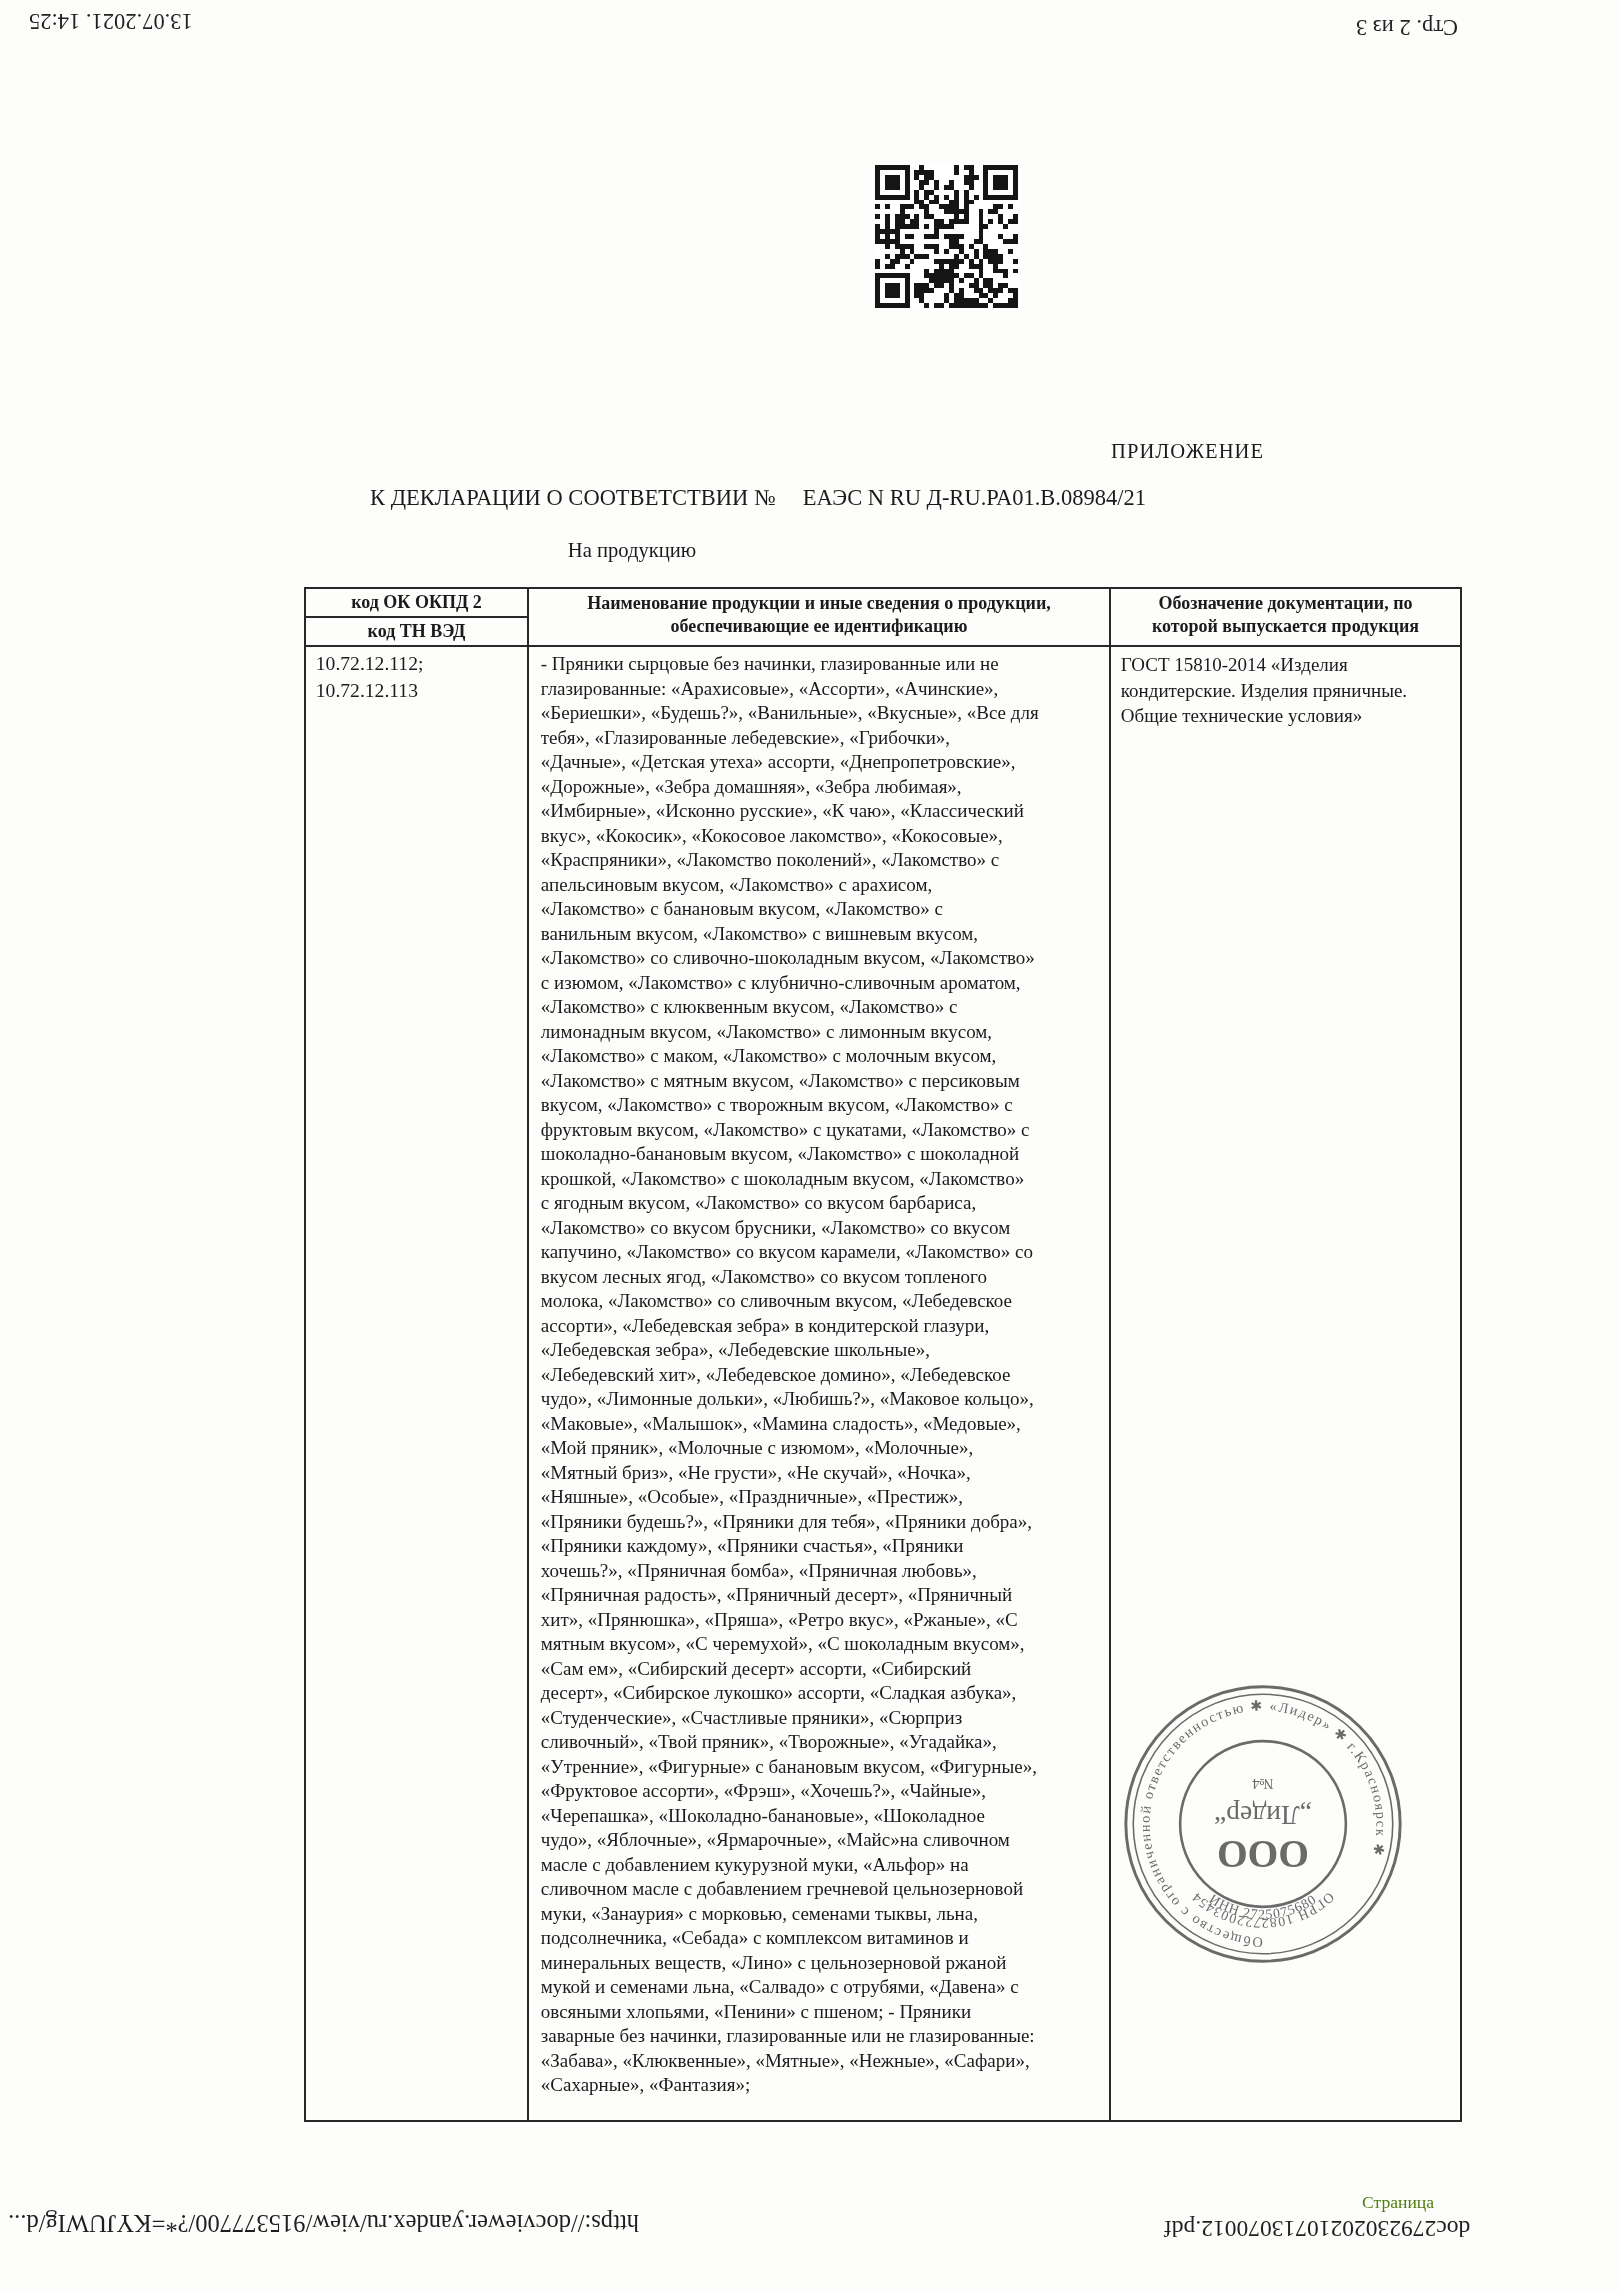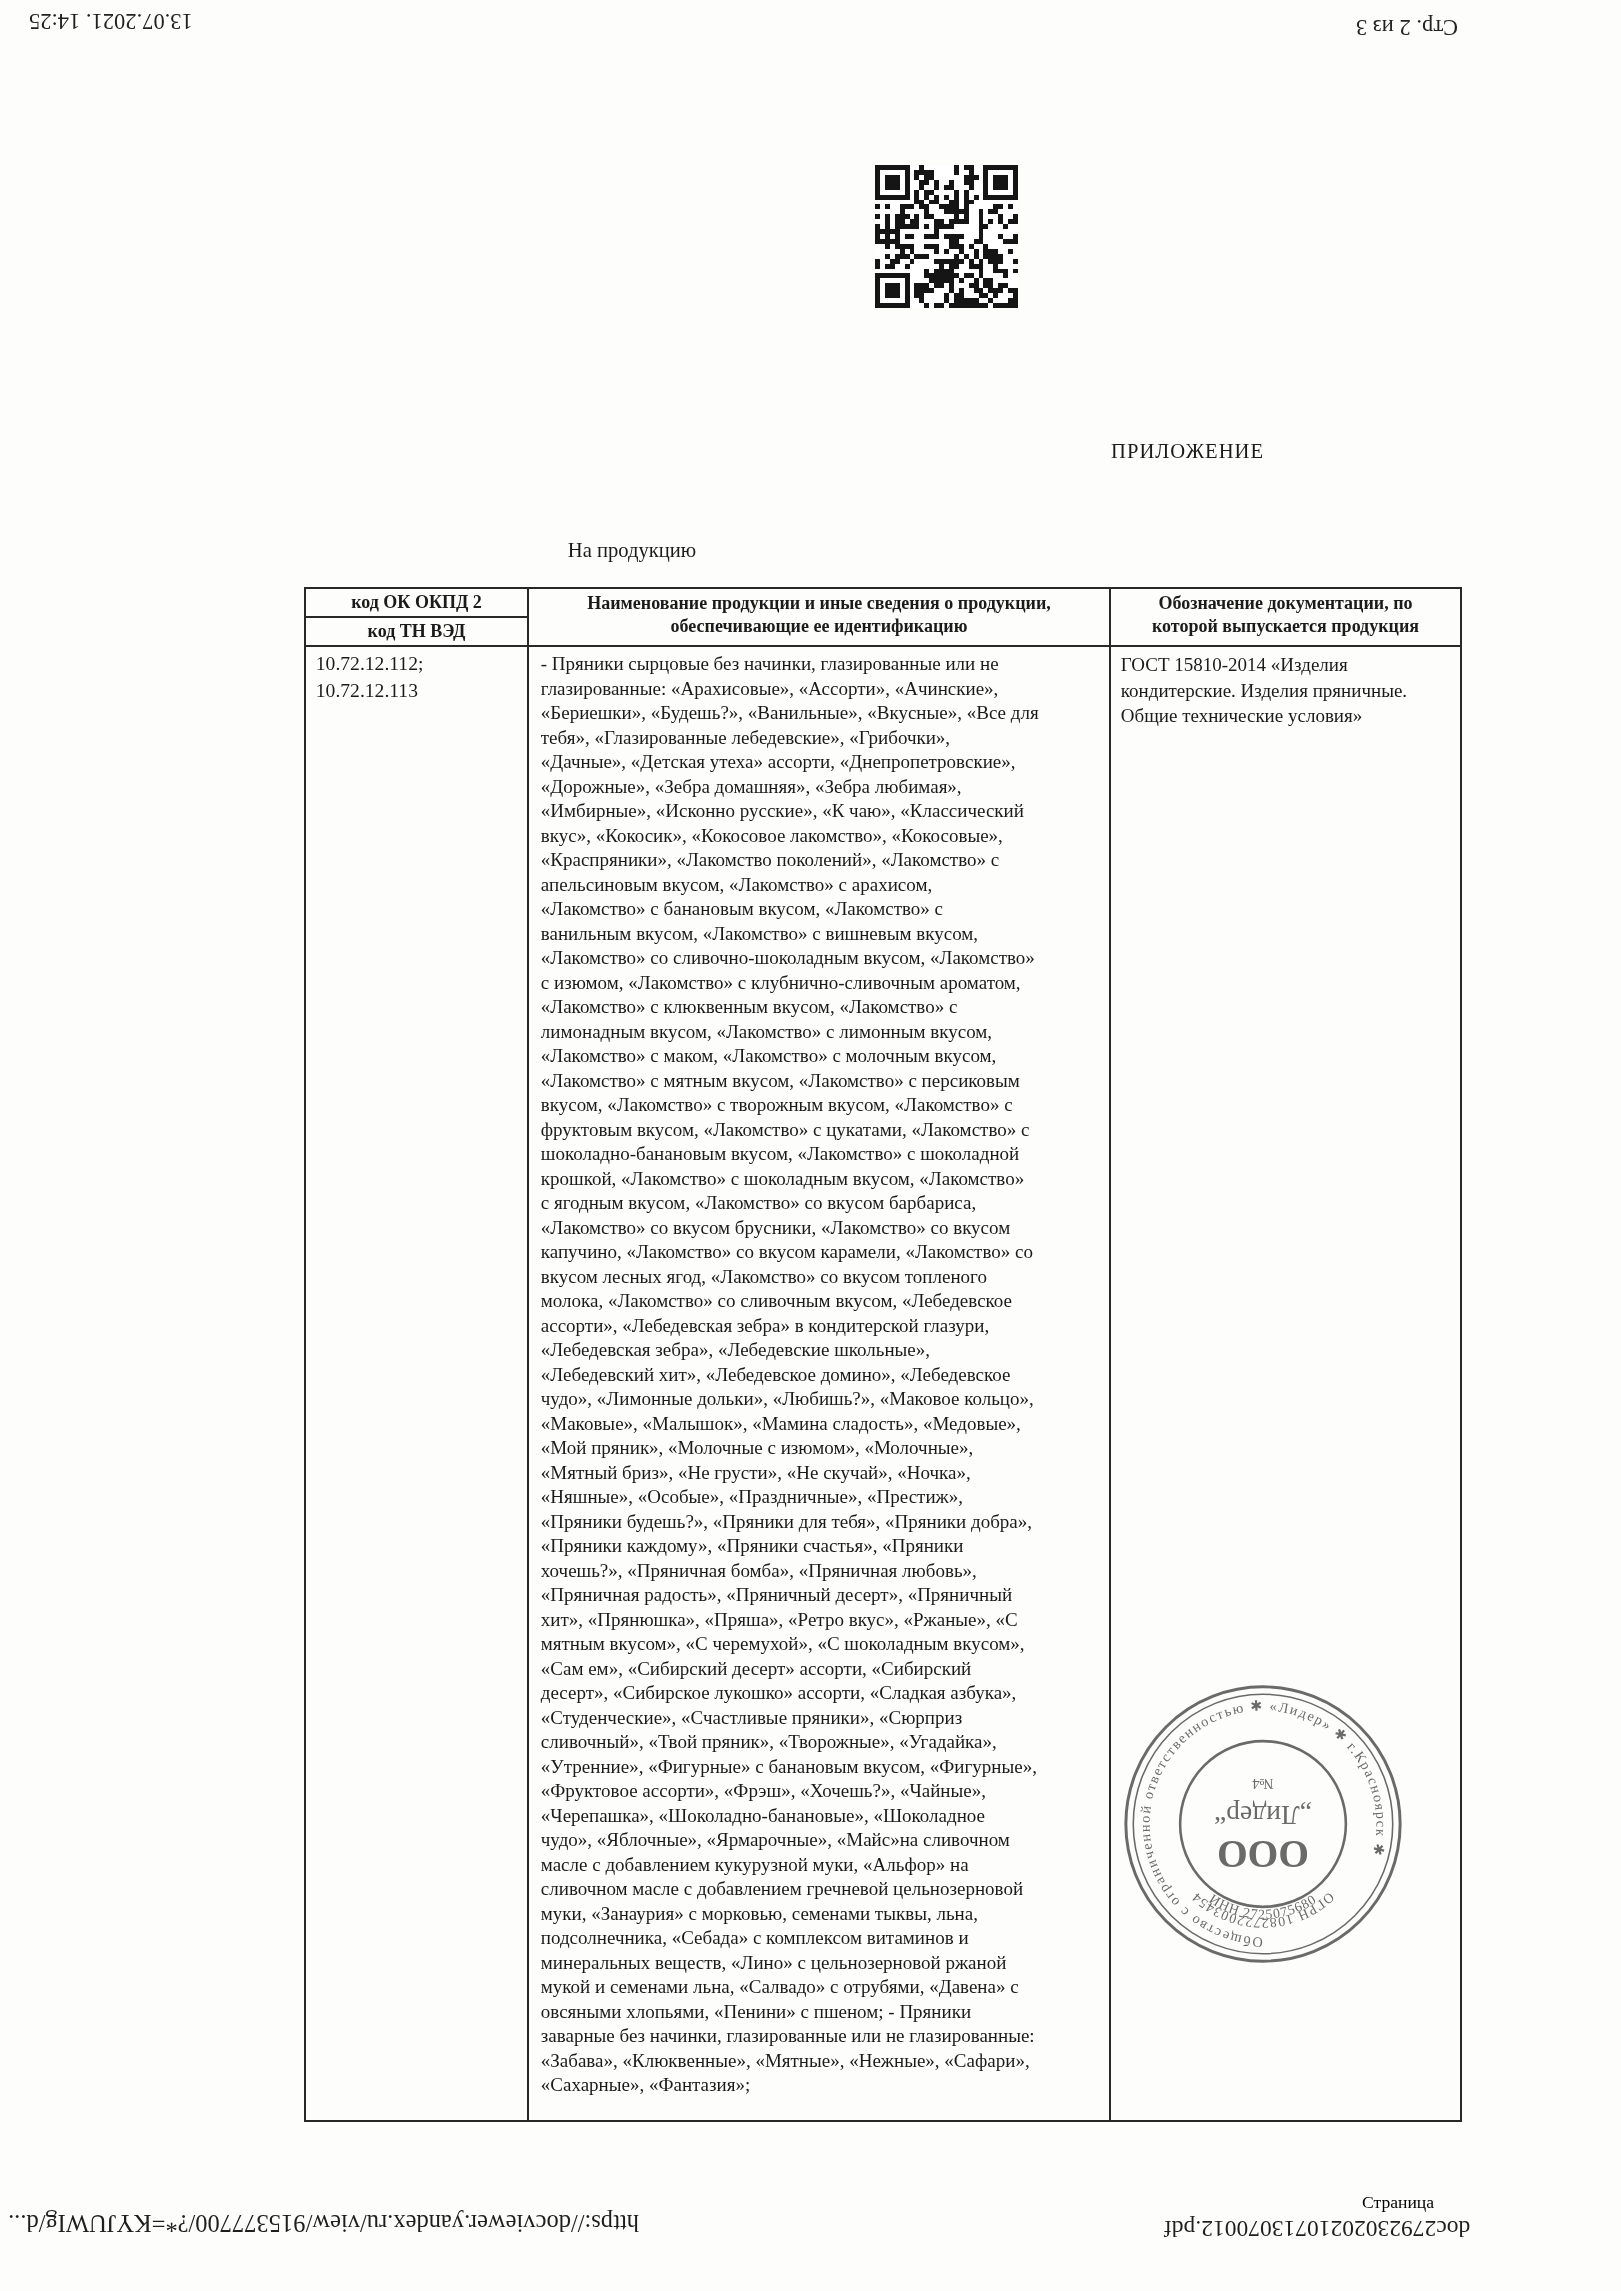--- a/index.html
+++ b/index.html
@@ -10,21 +10,21 @@
     font-family:"Liberation Serif", serif; color:#1b1b1b;
   }
   .rot180 { transform:rotate(180deg); }
   .abs { position:absolute; }
 
   
   .scan-date   { left:29px;  top:7.8px;   font-size:22.5px; color:#222; white-space:nowrap; }
   .scan-page   { left:1356px;top:13.7px;  font-size:22.5px; color:#222; white-space:nowrap; }
   .scan-url    { left:7.8px;   top:2209px;font-size:24.5px; color:#1e1e1e; white-space:nowrap; }
   .scan-file   { left:1164px;top:2215px;font-size:23.5px; color:#1e1e1e; white-space:nowrap; }
-  .scan-pagelbl{ left:1362px;top:2192px;font-size:17.6px; color:#000000; white-space:nowrap; }
+  .scan-pagelbl{ left:1362px;top:2192px;font-size:17.6px; color:#4d7c0f; white-space:nowrap; }
 
   
   .qr { position:absolute; left:875px; top:165px; width:143px; height:143px; }
 
   
   .doc-title   { left:0; top:440px; width:1264px; text-align:right; font-size:20.6px; letter-spacing:1px; }
   .doc-decl    { left:370px; top:485px; font-size:22.5px; white-space:nowrap; }
   .doc-decl .num { margin-left:27.4px; }
   .doc-product { left:0; top:539px; width:1264px; text-align:center; font-size:20.6px; }
 
@@ -55,20 +55,23 @@
 
   <div class="abs rot180 scan-date">13.07.2021. 14:25</div>
   <div class="abs rot180 scan-page">Стр. 2 из 3</div>
 
   <svg class="qr" viewBox="0 0 29 29" shape-rendering="crispEdges">
     <rect x="0" y="0" width="29" height="29" fill="#ffffff"></rect>
     <path id="qr-path" fill="#151515" fill-rule="evenodd" d="M9 0h1v1h-1zM16 0h1v1h-1zM18 0h1v1h-1zM19 0h1v1h-1zM8 1h1v1h-1zM9 1h1v1h-1zM10 1h1v1h-1zM11 1h1v1h-1zM16 1h1v1h-1zM19 1h1v1h-1zM8 2h1v1h-1zM10 2h1v1h-1zM11 2h1v1h-1zM18 2h1v1h-1zM19 2h1v1h-1zM20 2h1v1h-1zM9 3h1v1h-1zM10 3h1v1h-1zM12 3h1v1h-1zM15 3h1v1h-1zM18 3h1v1h-1zM19 3h1v1h-1zM9 4h1v1h-1zM12 4h1v1h-1zM14 4h1v1h-1zM15 4h1v1h-1zM19 4h1v1h-1zM8 5h1v1h-1zM10 5h1v1h-1zM11 5h1v1h-1zM16 5h1v1h-1zM18 5h1v1h-1zM8 6h1v1h-1zM10 6h1v1h-1zM12 6h1v1h-1zM14 6h1v1h-1zM16 6h1v1h-1zM18 6h1v1h-1zM20 6h1v1h-1zM8 7h1v1h-1zM9 7h1v1h-1zM11 7h1v1h-1zM12 7h1v1h-1zM15 7h1v1h-1zM16 7h1v1h-1zM18 7h1v1h-1zM19 7h1v1h-1zM0 8h1v1h-1zM2 8h1v1h-1zM5 8h1v1h-1zM6 8h1v1h-1zM7 8h1v1h-1zM9 8h1v1h-1zM10 8h1v1h-1zM13 8h1v1h-1zM14 8h1v1h-1zM15 8h1v1h-1zM16 8h1v1h-1zM18 8h1v1h-1zM24 8h1v1h-1zM25 8h1v1h-1zM27 8h1v1h-1zM5 9h1v1h-1zM10 9h1v1h-1zM14 9h1v1h-1zM15 9h1v1h-1zM16 9h1v1h-1zM17 9h1v1h-1zM18 9h1v1h-1zM21 9h1v1h-1zM23 9h1v1h-1zM24 9h1v1h-1zM0 10h1v1h-1zM2 10h1v1h-1zM4 10h1v1h-1zM5 10h1v1h-1zM6 10h1v1h-1zM8 10h1v1h-1zM10 10h1v1h-1zM11 10h1v1h-1zM16 10h1v1h-1zM18 10h1v1h-1zM21 10h1v1h-1zM25 10h1v1h-1zM28 10h1v1h-1zM2 11h1v1h-1zM4 11h1v1h-1zM5 11h1v1h-1zM7 11h1v1h-1zM8 11h1v1h-1zM12 11h1v1h-1zM13 11h1v1h-1zM15 11h1v1h-1zM16 11h1v1h-1zM17 11h1v1h-1zM18 11h1v1h-1zM21 11h1v1h-1zM23 11h1v1h-1zM25 11h1v1h-1zM27 11h1v1h-1zM28 11h1v1h-1zM0 12h1v1h-1zM2 12h1v1h-1zM4 12h1v1h-1zM5 12h1v1h-1zM6 12h1v1h-1zM7 12h1v1h-1zM8 12h1v1h-1zM10 12h1v1h-1zM12 12h1v1h-1zM13 12h1v1h-1zM14 12h1v1h-1zM15 12h1v1h-1zM21 12h1v1h-1zM22 12h1v1h-1zM26 12h1v1h-1zM0 13h1v1h-1zM1 13h1v1h-1zM2 13h1v1h-1zM3 13h1v1h-1zM4 13h1v1h-1zM12 13h1v1h-1zM21 13h1v1h-1zM0 14h1v1h-1zM2 14h1v1h-1zM4 14h1v1h-1zM6 14h1v1h-1zM7 14h1v1h-1zM10 14h1v1h-1zM11 14h1v1h-1zM12 14h1v1h-1zM14 14h1v1h-1zM15 14h1v1h-1zM16 14h1v1h-1zM17 14h1v1h-1zM21 14h1v1h-1zM25 14h1v1h-1zM28 14h1v1h-1zM0 15h1v1h-1zM1 15h1v1h-1zM2 15h1v1h-1zM3 15h1v1h-1zM4 15h1v1h-1zM15 15h1v1h-1zM16 15h1v1h-1zM20 15h1v1h-1zM21 15h1v1h-1zM26 15h1v1h-1zM27 15h1v1h-1zM28 15h1v1h-1zM2 16h1v1h-1zM4 16h1v1h-1zM5 16h1v1h-1zM6 16h1v1h-1zM7 16h1v1h-1zM10 16h1v1h-1zM11 16h1v1h-1zM12 16h1v1h-1zM15 16h1v1h-1zM16 16h1v1h-1zM17 16h1v1h-1zM19 16h1v1h-1zM22 16h1v1h-1zM5 17h1v1h-1zM7 17h1v1h-1zM12 17h1v1h-1zM14 17h1v1h-1zM17 17h1v1h-1zM20 17h1v1h-1zM22 17h1v1h-1zM23 17h1v1h-1zM24 17h1v1h-1zM27 17h1v1h-1zM2 18h1v1h-1zM4 18h1v1h-1zM5 18h1v1h-1zM6 18h1v1h-1zM8 18h1v1h-1zM9 18h1v1h-1zM10 18h1v1h-1zM16 18h1v1h-1zM18 18h1v1h-1zM20 18h1v1h-1zM22 18h1v1h-1zM23 18h1v1h-1zM24 18h1v1h-1zM25 18h1v1h-1zM0 19h1v1h-1zM3 19h1v1h-1zM4 19h1v1h-1zM7 19h1v1h-1zM12 19h1v1h-1zM13 19h1v1h-1zM14 19h1v1h-1zM15 19h1v1h-1zM16 19h1v1h-1zM17 19h1v1h-1zM19 19h1v1h-1zM21 19h1v1h-1zM23 19h1v1h-1zM24 19h1v1h-1zM25 19h1v1h-1zM28 19h1v1h-1zM0 20h1v1h-1zM2 20h1v1h-1zM3 20h1v1h-1zM6 20h1v1h-1zM13 20h1v1h-1zM15 20h1v1h-1zM16 20h1v1h-1zM19 20h1v1h-1zM20 20h1v1h-1zM21 20h1v1h-1zM24 20h1v1h-1zM10 21h1v1h-1zM12 21h1v1h-1zM13 21h1v1h-1zM14 21h1v1h-1zM15 21h1v1h-1zM21 21h1v1h-1zM24 21h1v1h-1zM25 21h1v1h-1zM26 21h1v1h-1zM28 21h1v1h-1zM10 22h1v1h-1zM11 22h1v1h-1zM12 22h1v1h-1zM13 22h1v1h-1zM14 22h1v1h-1zM15 22h1v1h-1zM16 22h1v1h-1zM18 22h1v1h-1zM19 22h1v1h-1zM21 22h1v1h-1zM26 22h1v1h-1zM11 23h1v1h-1zM12 23h1v1h-1zM13 23h1v1h-1zM14 23h1v1h-1zM15 23h1v1h-1zM17 23h1v1h-1zM20 23h1v1h-1zM22 23h1v1h-1zM23 23h1v1h-1zM8 24h1v1h-1zM9 24h1v1h-1zM10 24h1v1h-1zM12 24h1v1h-1zM13 24h1v1h-1zM15 24h1v1h-1zM19 24h1v1h-1zM20 24h1v1h-1zM22 24h1v1h-1zM23 24h1v1h-1zM25 24h1v1h-1zM26 24h1v1h-1zM8 25h1v1h-1zM9 25h1v1h-1zM10 25h1v1h-1zM11 25h1v1h-1zM15 25h1v1h-1zM17 25h1v1h-1zM20 25h1v1h-1zM21 25h1v1h-1zM23 25h1v1h-1zM24 25h1v1h-1zM25 25h1v1h-1zM27 25h1v1h-1zM28 25h1v1h-1zM8 26h1v1h-1zM9 26h1v1h-1zM14 26h1v1h-1zM16 26h1v1h-1zM17 26h1v1h-1zM21 26h1v1h-1zM22 26h1v1h-1zM24 26h1v1h-1zM28 26h1v1h-1zM9 27h1v1h-1zM14 27h1v1h-1zM16 27h1v1h-1zM17 27h1v1h-1zM18 27h1v1h-1zM19 27h1v1h-1zM20 27h1v1h-1zM23 27h1v1h-1zM27 27h1v1h-1zM28 27h1v1h-1zM10 28h1v1h-1zM12 28h1v1h-1zM13 28h1v1h-1zM15 28h1v1h-1zM16 28h1v1h-1zM17 28h1v1h-1zM18 28h1v1h-1zM19 28h1v1h-1zM20 28h1v1h-1zM21 28h1v1h-1zM22 28h1v1h-1zM24 28h1v1h-1zM25 28h1v1h-1zM26 28h1v1h-1zM27 28h1v1h-1zM28 28h1v1h-1zM0 0h7v7h-7z M1 1h5v5h-5z M2 2h3v3h-3zM22 0h7v7h-7z M23 1h5v5h-5z M24 2h3v3h-3zM0 22h7v7h-7z M1 23h5v5h-5z M2 24h3v3h-3z"></path>
   </svg>
 
   <div class="abs doc-title">ПРИЛОЖЕНИЕ</div>
+  <div class="abs doc-decl">
+    <span>К ДЕКЛАРАЦИИ О СООТВЕТСТВИИ №</span><span class="num">ЕАЭС N RU Д-RU.РА01.В.08984/21</span>
+  </div>
   <div class="abs doc-product">На продукцию</div>
 
   <div class="tbl">
     <div class="thead">
       <div class="h1">
           <div>код ОК ОКПД 2</div>
           <div>код ТН ВЭД</div>
         </div>
       <div class="h2">
           <div>Наименование продукции и иные сведения о продукции,</div>

